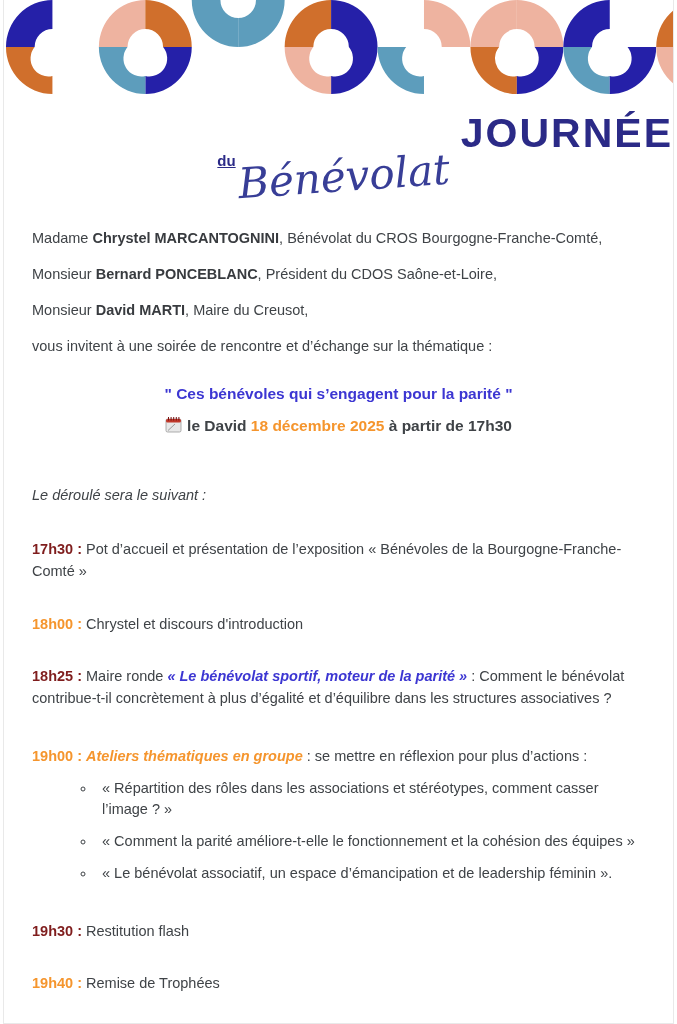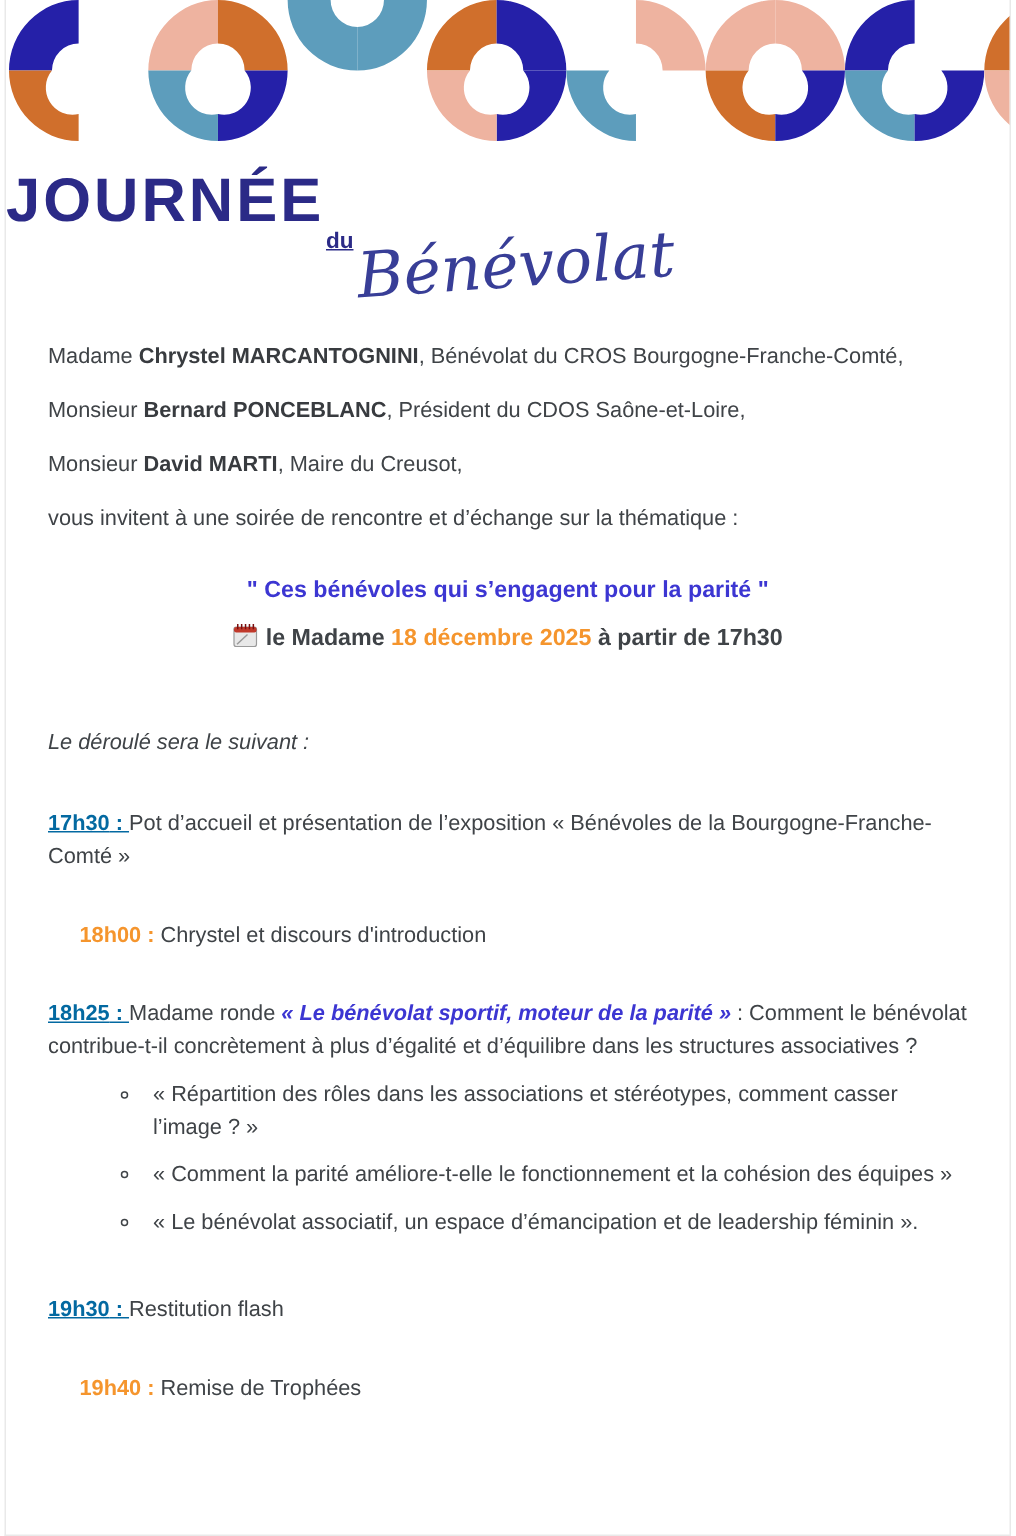--- a/index.html
+++ b/index.html
@@ -10,21 +10,21 @@
   }
   .page {
     box-sizing: border-box;
     margin: 0 3px; width: 671px; min-height: 1024px;
     border: 1px solid #e9e9e9; border-top: none;
     background: #ffffff;
   }
   
   .band { display: block; width: 100%; height: 95px; }
   
-  .logo { text-align: left; margin-top: 18px; }
+  .logo { text-align: right; margin-top: 18px; }
   .logo-title {
     font-size: 41px; font-weight: 800; letter-spacing: 2px;
     color: #2b2a87; line-height: 1;
   }
   .logo-sub { display: flex; justify-content: center; align-items: flex-start; margin-top: -4px; }
   .logo-du {
     font-size: 15px; font-weight: 700; color: #2b2a87;
     margin: 2px 2px 0 -10px;
     text-decoration: underline;
   }
@@ -42,22 +42,22 @@
   .highlight { text-align: center; margin-top: 26px; font-weight: 700; font-size: 15.5px; }
   .highlight p { margin: 0 0 9px 0; line-height: 1.45; }
   .quote { color: #3c36d2; }
   .date-accent { color: #f5952d; }
   .icon { display: inline-block; vertical-align: -2px; margin-right: 5px; }
   
   .deroule { margin: 48px 0 0 0; font-style: italic; }
   .schedule p.item { margin: 31px 0 0 0; line-height: 1.5; }
   .schedule p.first { margin-top: 31px; }
   .gap-lg { margin-top: 36px !important; }
-  .time-blue { color: #0369a1; font-weight: 700; text-decoration: underline; }
-  .time-orange { color: #f5952d; font-weight: 700; margin-left: 21px; }
+  .time-blue { color: #7f1d1d; font-weight: 700; }
+  .time-orange { color: #f5952d; font-weight: 700; }
   .em-blue { color: #3c36d2; font-weight: 700; font-style: italic; }
   .em-orange { color: #f5952d; font-weight: 700; font-style: italic; }
   ul.workshops {
     list-style-type: circle; margin: 10px 0 0 0; padding-left: 64px;
   }
   ul.workshops li { margin-bottom: 10px; line-height: 1.5; padding-left: 6px; }
 </style>
 </head>
 <body>
 
@@ -121,39 +121,42 @@
               <rect x="1" y="3" width="15" height="3.6" rx="1.5" fill="#c0392b"></rect>
               <g stroke="#7a0f0f" stroke-width="1">
                 <line x1="3.5" y1="1" x2="3.5" y2="4.5"></line>
                 <line x1="6.1" y1="1" x2="6.1" y2="4.5"></line>
                 <line x1="8.7" y1="1" x2="8.7" y2="4.5"></line>
                 <line x1="11.3" y1="1" x2="11.3" y2="4.5"></line>
                 <line x1="13.9" y1="1" x2="13.9" y2="4.5"></line>
               </g>
               <line x1="3" y1="14.5" x2="10" y2="8" stroke="#9a9a9a" stroke-width="1"></line>
             </svg>
-        </span><span>le Madame </span><span class="date-accent">18 décembre 2025</span><span> à partir de 17h30</span>
+        </span><span>le David </span><span class="date-accent">18 décembre 2025</span><span> à partir de 17h30</span>
       </p>
     </div>
 
     <div class="schedule">
       <p class="deroule">Le déroulé sera le suivant :</p>
 
       <p class="item first gap-lg">
         <span class="time-blue"><span>17h30</span><span> : </span></span><span>Pot d’accueil et présentation de l’exposition « Bénévoles de la Bourgogne-Franche-Comté »</span>
       </p>
 
       <p class="item">
         <span class="time-orange"><span>18h00</span><span> : </span></span><span>Chrystel et discours d'introduction</span>
       </p>
 
       <p class="item">
-        <span class="time-blue"><span>18h25</span><span> : </span></span><span>Madame ronde </span><span class="em-blue">« Le bénévolat sportif, moteur de la parité »</span><span> : Comment le bénévolat contribue-t-il concrètement à plus d’égalité et d’équilibre dans les structures associatives ?</span>
+        <span class="time-blue"><span>18h25</span><span> : </span></span><span>Maire ronde </span><span class="em-blue">« Le bénévolat sportif, moteur de la parité »</span><span> : Comment le bénévolat contribue-t-il concrètement à plus d’égalité et d’équilibre dans les structures associatives ?</span>
       </p>
 
+      <p class="item gap-lg">
+        <span class="time-orange"><span>19h00</span><span> : </span></span><span class="em-orange">Ateliers thématiques en groupe</span><span> : se mettre en réflexion pour plus d’actions :</span>
+      </p>
       <ul class="workshops">
         <li>« Répartition des rôles dans les associations et stéréotypes, comment casser l’image ? »</li>
         <li>« Comment la parité améliore-t-elle le fonctionnement et la cohésion des équipes »</li>
         <li>« Le bénévolat associatif, un espace d’émancipation et de leadership féminin ».</li>
       </ul>
 
       <p class="item gap-lg">
         <span class="time-blue"><span>19h30</span><span> : </span></span><span>Restitution flash</span>
       </p>
 

